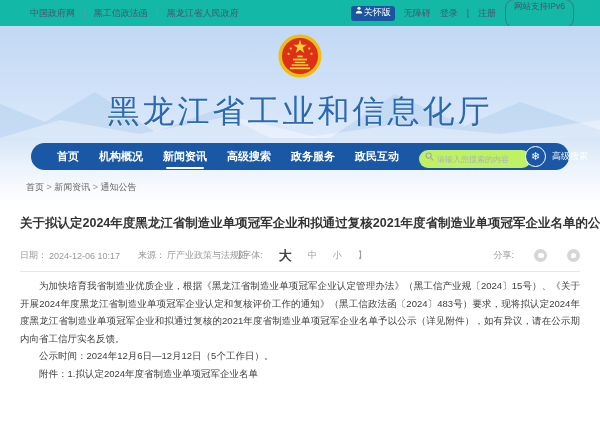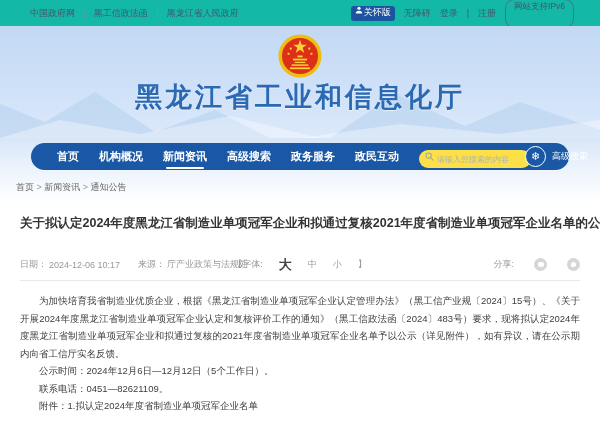--- a/index.html
+++ b/index.html
@@ -19,71 +19,71 @@
   .tb-item { cursor:pointer; }
   .tb-sep { color:#44566d; }
   .ipv6 { border:1px solid #5a6b82; border-radius:9px; padding:1px 8px 14px; font-size:8.5px; }
 
   
   .banner { height:112px; position:relative; overflow:hidden; text-align:center;
     background:linear-gradient(180deg,#c2d8f3 0%,#cfe1f8 55%,#dce9fa 100%); }
   .mountains { position:absolute; left:0; bottom:0; width:600px; height:62px; }
   .banner-inner { position:relative; }
   .emblem { margin-top:8px; height:44px; display:flex; justify-content:center; }
-  .site-title { font-size:27px; font-weight:bold; color:#2b6ab3; letter-spacing:3px; margin-top:1px;
+  .site-title { font-size:32px; font-weight:normal; color:#2b6ab3; letter-spacing:3px; margin-top:12px;
     text-shadow:0 1px 1px rgba(255,255,255,.6); }
   .site-subtitle { font-size:9px; color:#3f74b5; margin-top:2px; letter-spacing:.2px; }
 
   
   .midzone { background:linear-gradient(180deg,#d7e6f8 0%,#ecf3fc 45%,#ffffff 100%); padding-top:5px; }
   .nav { width:538px; height:27px; margin:0 auto; background:#1a58a6; border-radius:14px;
     display:flex; align-items:center; padding:0 12px 0 26px; }
   .nav-items { display:flex; align-items:center; }
   .nav-item { color:#fff; font-size:11px; font-weight:bold; margin-right:20px;
     position:relative; cursor:pointer; text-decoration:none; white-space:nowrap; }
   .nav-item.active::after { content:""; position:absolute; left:3px; right:3px; bottom:-5px;
     height:2px; background:#fff; border-radius:1px; }
   .search-box { margin-left:auto; display:flex; align-items:center; }
   .search-pill { position:relative; width:112px; height:18px; }
   .search-pill svg { position:absolute; left:6px; top:4.5px; }
   .search-input { width:112px; height:18px; border:none; border-radius:9px; padding:0 10px 0 18px;
-    font-size:8px; color:#666; outline:none; background:#fde047; }
+    font-size:8px; color:#666; outline:none; background:#bef264; }
   .search-input::placeholder { color:#a9b2bd; }
   .snow-btn { width:21px; height:21px; border-radius:50%; background:#1a58a6; border:1.5px solid #fff;
     color:#fff; margin-left:-6px; font-size:11px; line-height:17px; text-align:center;
     cursor:pointer; padding:0; z-index:2; }
   .adv { display:flex; align-items:center; gap:15px; color:#fff; font-size:9px; margin-left:6px;
     cursor:pointer; text-decoration:none; white-space:nowrap; }
   .caret { width:0; height:0; border-left:3px solid transparent; border-right:3px solid transparent;
     border-top:4px solid #fff; display:inline-block; }
 
-  .breadcrumb { font-size:9px; color:#666; padding:11px 0 9px 16px; }
+  .breadcrumb { font-size:9px; color:#666; padding:11px 0 9px 26px; }
   .bc-item { cursor:pointer; }
   .bc-item + .bc-item::before { content:"\00a0>\00a0"; color:#999; cursor:default; }
 
   
   .article { background:#fff; padding:4px 20px 0; }
   .art-title { font-size:12.5px; font-weight:bold; color:#333; text-align:center;
     white-space:nowrap; letter-spacing:0; margin-top:8px; }
   .meta { position:relative; display:flex; align-items:center; font-size:9px; color:#999;
-    margin-top:26px; padding-bottom:9px; border-bottom:1px solid #e8e8e8; }
+    margin-top:17px; padding-bottom:9px; border-bottom:1px solid #e8e8e8; }
   .meta-left { display:flex; align-items:center; gap:2px; }
   .meta-left .gap { width:14px; }
   .meta-font { position:absolute; left:50%; transform:translateX(-50%); display:flex;
     align-items:center; gap:16px; color:#999; }
   .fs-btn { cursor:pointer; text-decoration:none; color:#999; }
   .fs-large { font-size:13px; color:#444; font-weight:bold; }
   .meta-share { margin-left:auto; display:flex; align-items:center; gap:20px; }
   .share-ic { width:13px; height:13px; border-radius:50%; background:#d6d6d6; display:inline-flex;
     align-items:center; justify-content:center; cursor:pointer; }
   .share-ic i { display:block; }
   .wc { width:6px; height:4.5px; background:#fff; border-radius:2px; }
   .wb { width:5px; height:5px; background:#fff; border-radius:50% 50% 50% 0; }
 
-  .paras { margin-top:11px; }
+  .paras { margin-top:5px; }
   .body-para { font-size:9.5px; color:#3d3d3d; line-height:17.5px; text-indent:2em;
     text-align:justify; }
 </style>
 </head>
 <body>
 
 <div class="page">
 
   <div class="topbar">
     <div class="tb-links">
@@ -195,19 +195,18 @@
         <a class="share-ic">
             <i class="wb"></i>
           </a>
       </div>
     </div>
 
     <div class="paras">
 
     <p class="body-para">为加快培育我省制造业优质企业，根据《黑龙江省制造业单项冠军企业认定管理办法》（黑工信产业规〔2024〕15号）、《关于开展2024年度黑龙江省制造业单项冠军企业认定和复核评价工作的通知》（黑工信政法函〔2024〕483号）要求，现将拟认定2024年度黑龙江省制造业单项冠军企业和拟通过复核的2021年度省制造业单项冠军企业名单予以公示（详见附件），如有异议，请在公示期内向省工信厅实名反馈。</p>
         <p class="body-para">公示时间：2024年12月6日—12月12日（5个工作日）。</p>
-        <p class="body-para">联系电话：0451—82621109。</p>
         <p class="body-para">附件：1.拟认定2024年度省制造业单项冠军企业名单</p>
       </div>
 
   </main>
 
 </div>
 
 </body></html>

